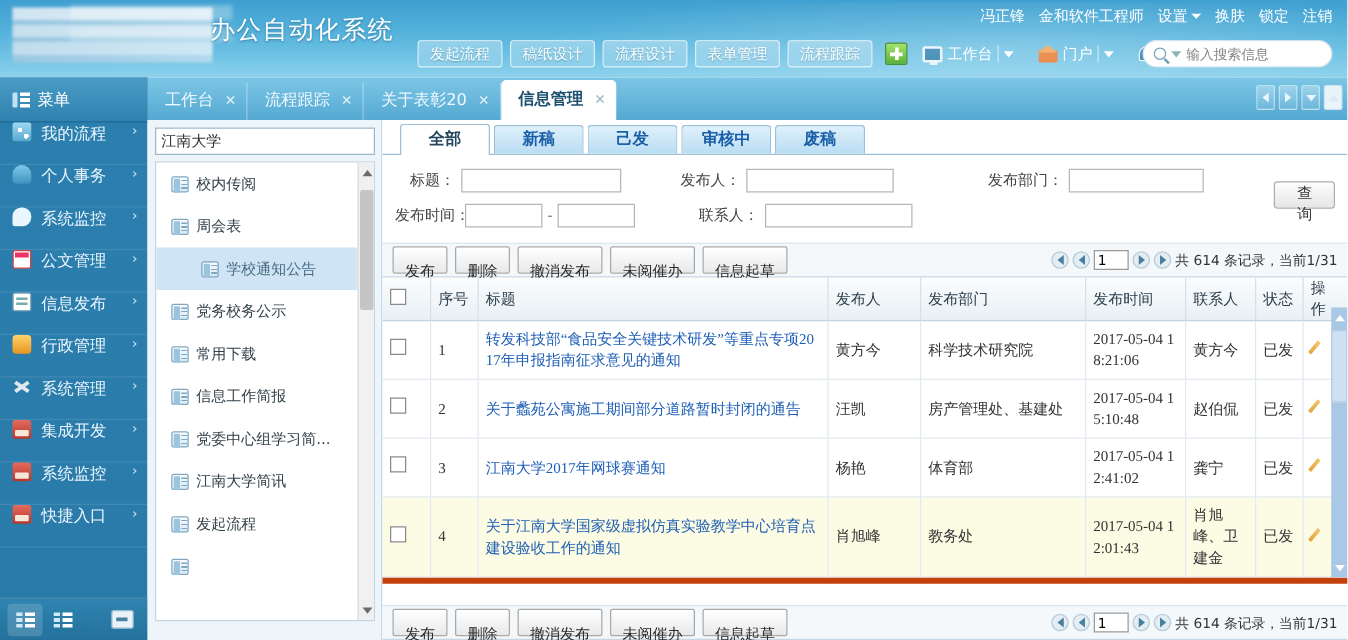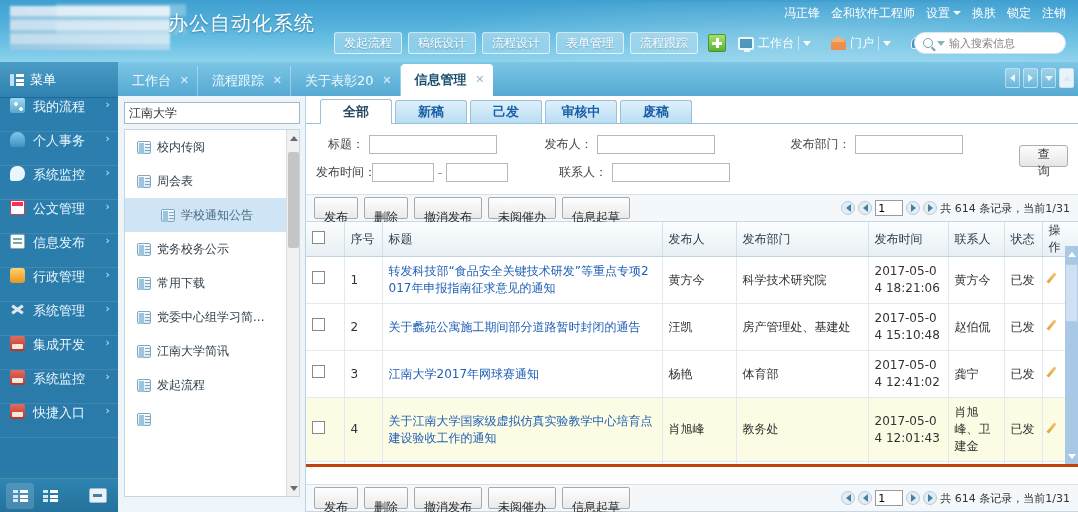--- a/index.html
+++ b/index.html
@@ -254,21 +254,21 @@
     background:linear-gradient(180deg,#ffffff,#e9e9e9); white-space:nowrap;
   }
   .pager { margin-left:auto; display:flex; align-items:center; gap:3px; font-size:11px; color:#333; }
   .pg-b { width:14px;height:14px; border-radius:50%; background:#e3edf4; border:1px solid #b7cbd8;
           display:flex;align-items:center;justify-content:center; cursor:pointer; color:#4a7align; }
   .pg-in { width:28px;height:16px;border:1px solid #9a9a9a;font-size:11px;text-align:left;padding:0 2px;outline:none;
            font-family:"DejaVu Sans","Liberation Sans",sans-serif; }
   .pg-txt { white-space:nowrap; }
 
   
-  .tablewrap { position:relative; height:245px; overflow:hidden; border-bottom:3px solid #c2410c;}
+  .tablewrap { position:relative; height:245px; overflow:hidden; border-bottom:5px solid #c2410c;font-family:Liberation Serif, serif;}
   table.grid { width:759px; border-collapse:collapse; table-layout:fixed; }
   table.grid th {
     height:24px; font-size:12px; font-weight:normal; color:#2c3e4a; text-align:left;
     padding:0 6px; background:linear-gradient(180deg,#fbfdfe,#e8eff4);
     border-right:1px solid #d5e0e8; border-bottom:1px solid #c3d3de;
   }
   table.grid td {
     font-size:12px; color:#333; padding:6px; vertical-align:middle;
     border-right:1px solid #e3eaef; border-bottom:1px solid #e3eaef;
     line-height:17px; word-break:break-all;
@@ -462,20 +462,24 @@
           <span class="folder-ico"></span>
           <span>学校通知公告</span>
         </div>
         <div class="tree-item">
           <span class="folder-ico"></span>
           <span>党务校务公示</span>
         </div>
         <div class="tree-item">
           <span class="folder-ico"></span>
           <span>常用下载</span>
+        </div>
+        <div class="tree-item">
+          <span class="folder-ico"></span>
+          <span>信息工作简报</span>
         </div>
         <div class="tree-item">
           <span class="folder-ico"></span>
           <span>党委中心组学习简...</span>
         </div>
         <div class="tree-item">
           <span class="folder-ico"></span>
           <span>江南大学简讯</span>
         </div>
         <div class="tree-item">

